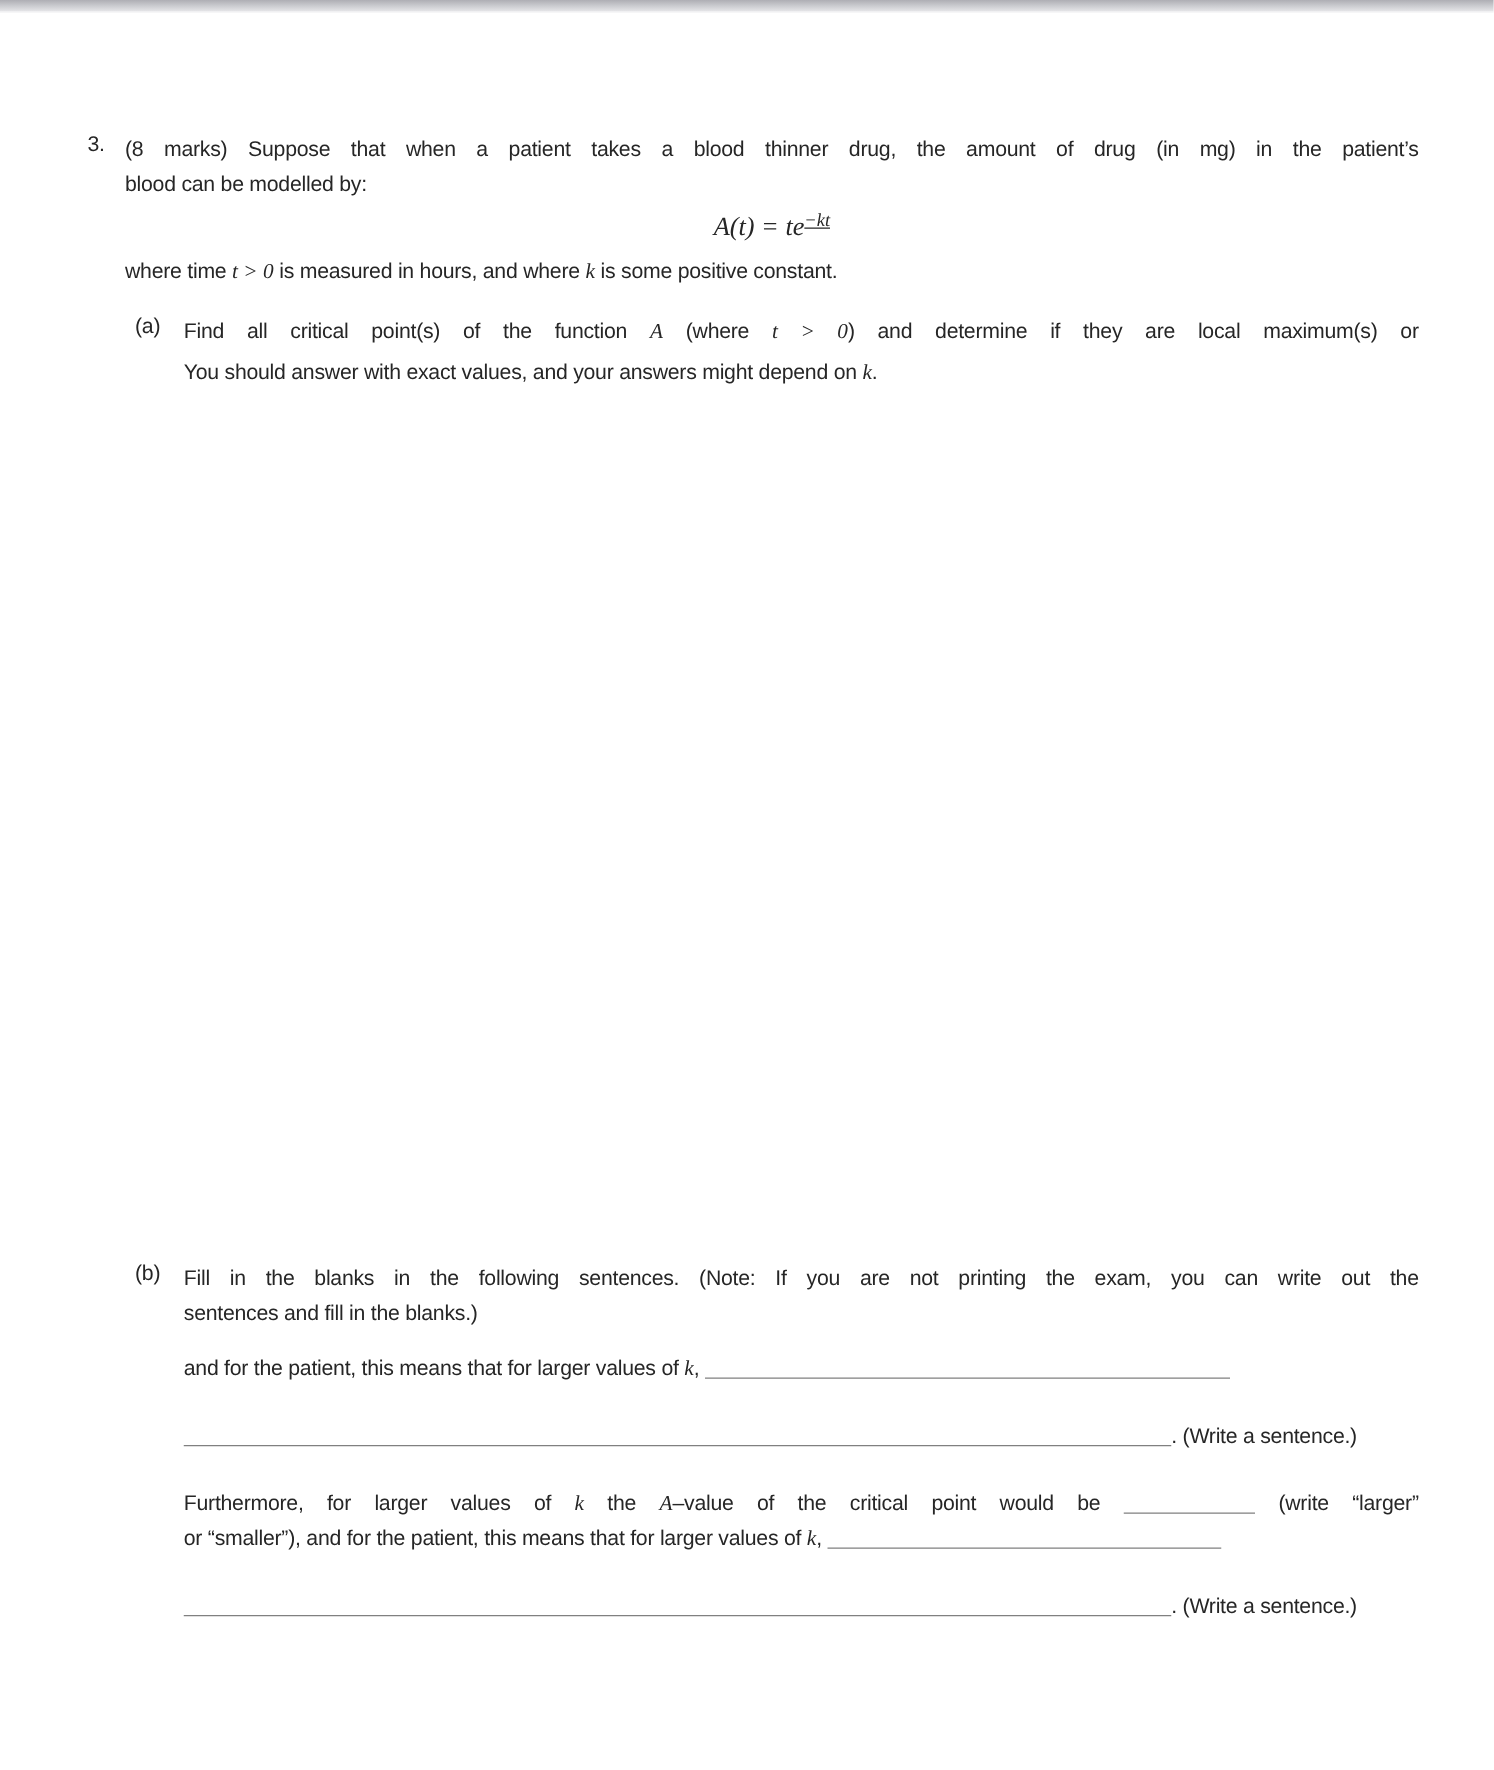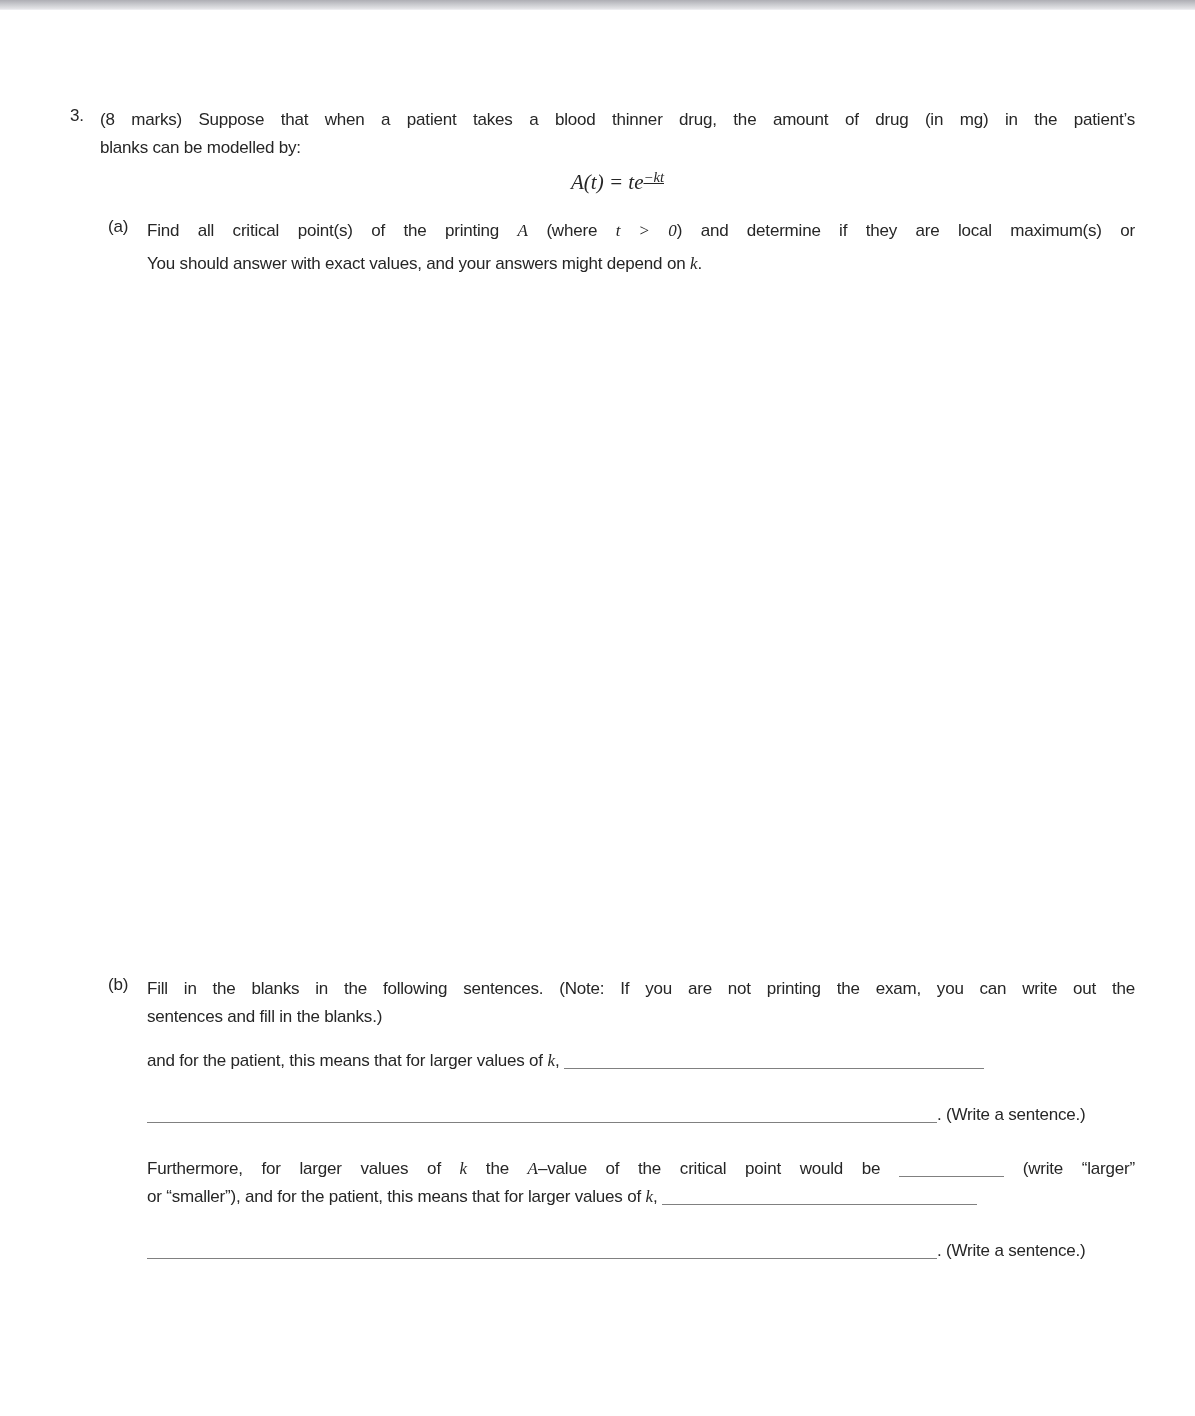--- a/index.html
+++ b/index.html
@@ -53,33 +53,36 @@
 
 <div class="topbar"></div>
 
 <div class="content">
   <div class="qrow">
     <div class="qnum">3.</div>
     <div class="qbody">
 
       <div>
           <div class="line stretch"><span>(8 marks) Suppose that when a patient takes a blood thinner drug, the amount of drug (in mg) in the patient’s</span></div>
-          <div class="line"><span>blanks can be modelled by:</span></div>
+          <div class="line"><span>blood can be modelled by:</span></div>
         </div>
 
       <div class="formula">
           <div class="line"><span class="math">A(t) = te</span><span class="math sup">−kt</span></div>
         </div>
 
+      <div>
+          <div class="line"><span>where time </span><span class="math">t &gt; 0</span><span> is measured in hours, and where </span><span class="math">k</span><span> is some positive constant.</span></div>
+        </div>
 
       <div class="part part-a">
         <div class="plabel">(a)</div>
         <div class="pbody">
           <div>
-              <div class="line stretch"><span>Find all critical point(s) of the printing </span><span class="math">A</span><span> (where </span><span class="math">t &gt; 0</span><span>) and determine if they are local maximum(s) or</span></div>
+              <div class="line stretch"><span>Find all critical point(s) of the function </span><span class="math">A</span><span> (where </span><span class="math">t &gt; 0</span><span>) and determine if they are local maximum(s) or</span></div>
             </div>
           <div class="pa-2">
               <div class="line"><span>You should answer with exact values, and your answers might depend on </span><span class="math">k</span><span>.</span></div>
             </div>
         </div>
       </div>
 
       <div class="part part-b">
         <div class="plabel">(b)</div>
         <div class="pbody">

